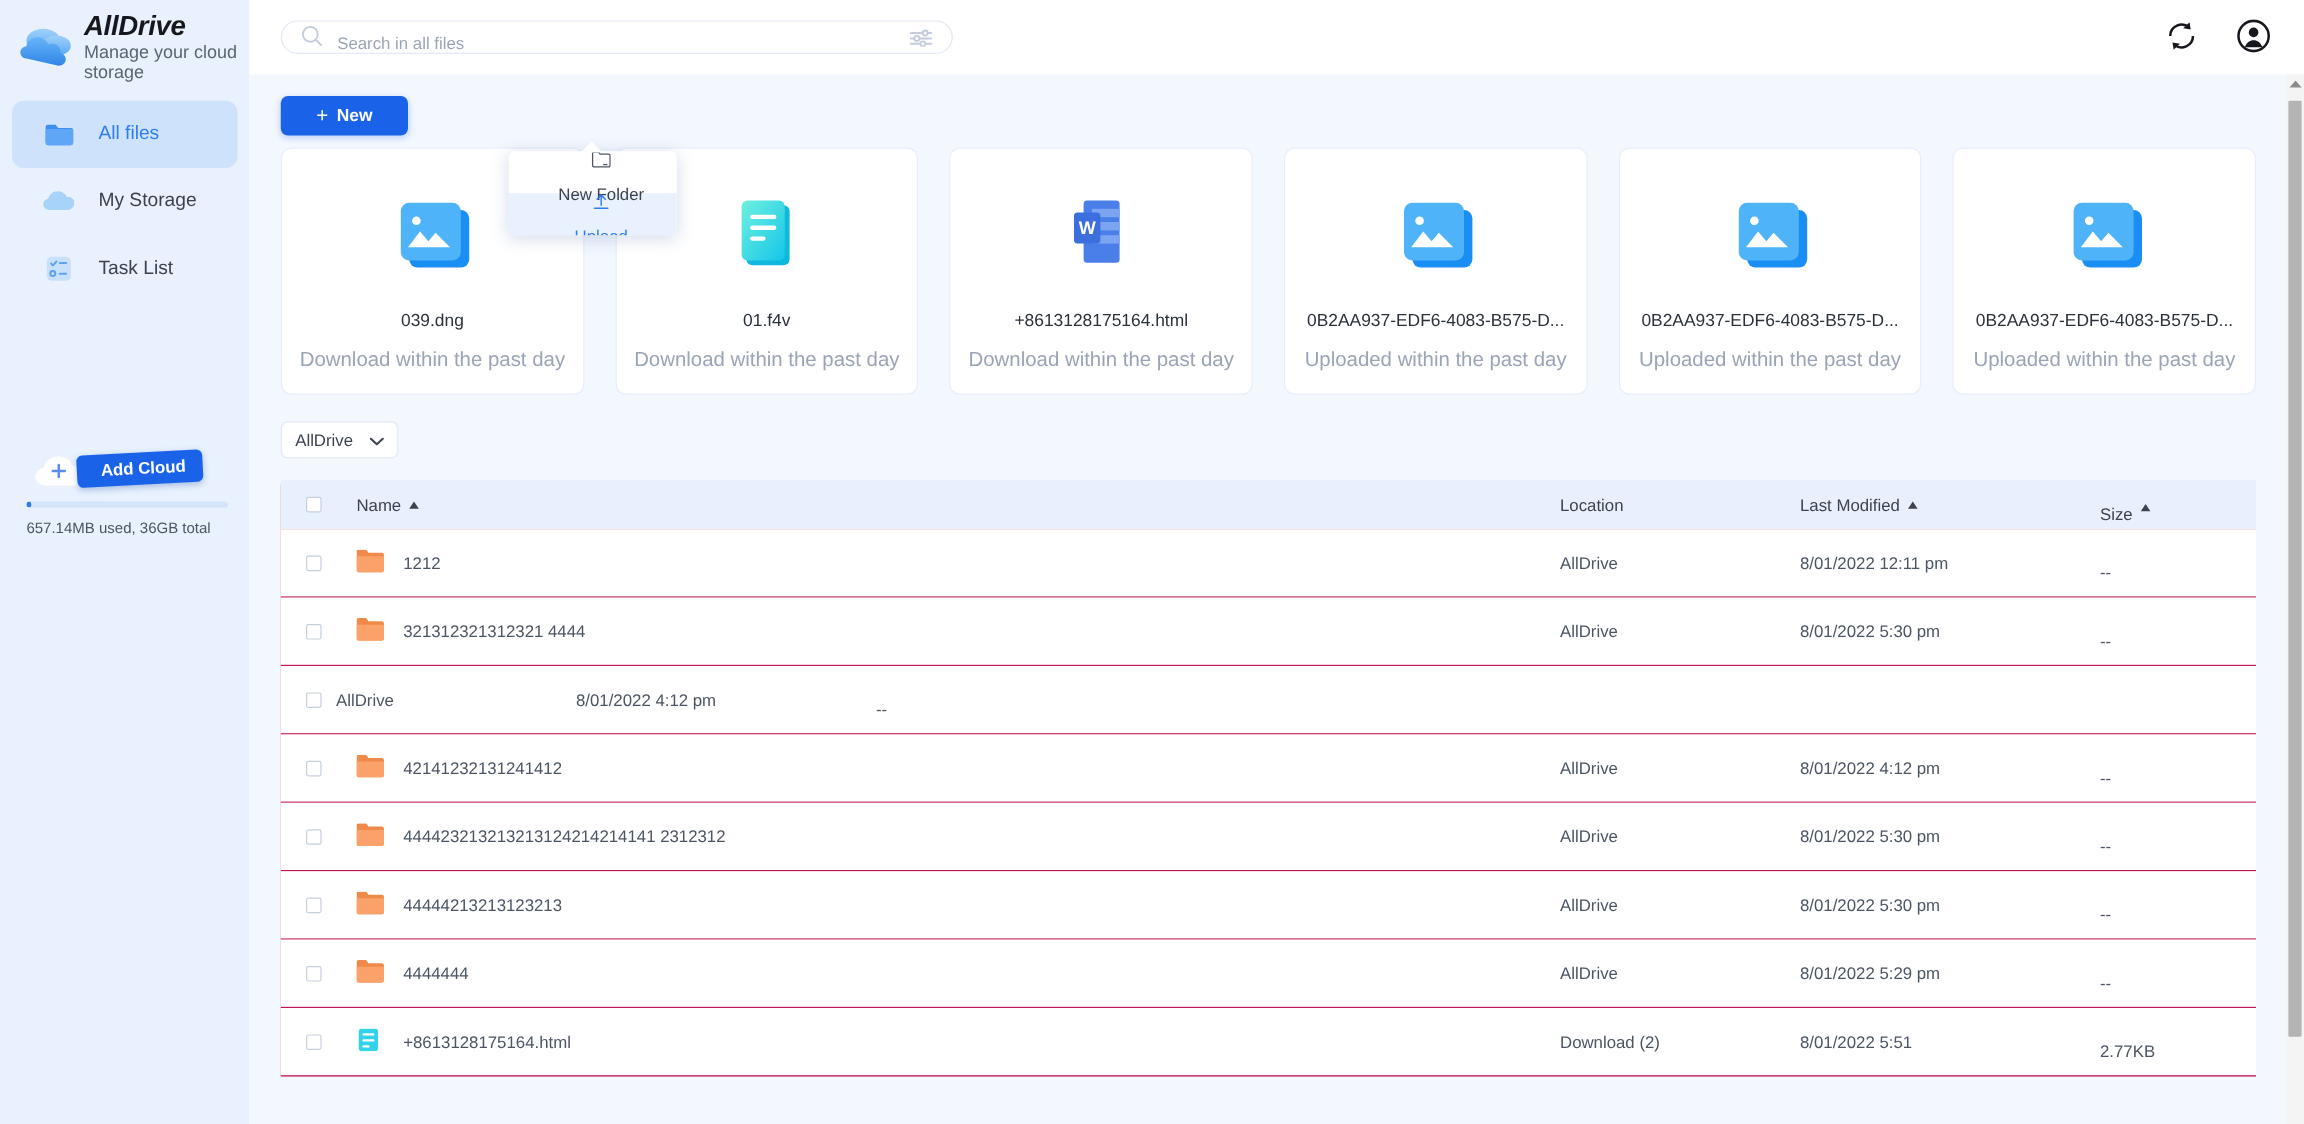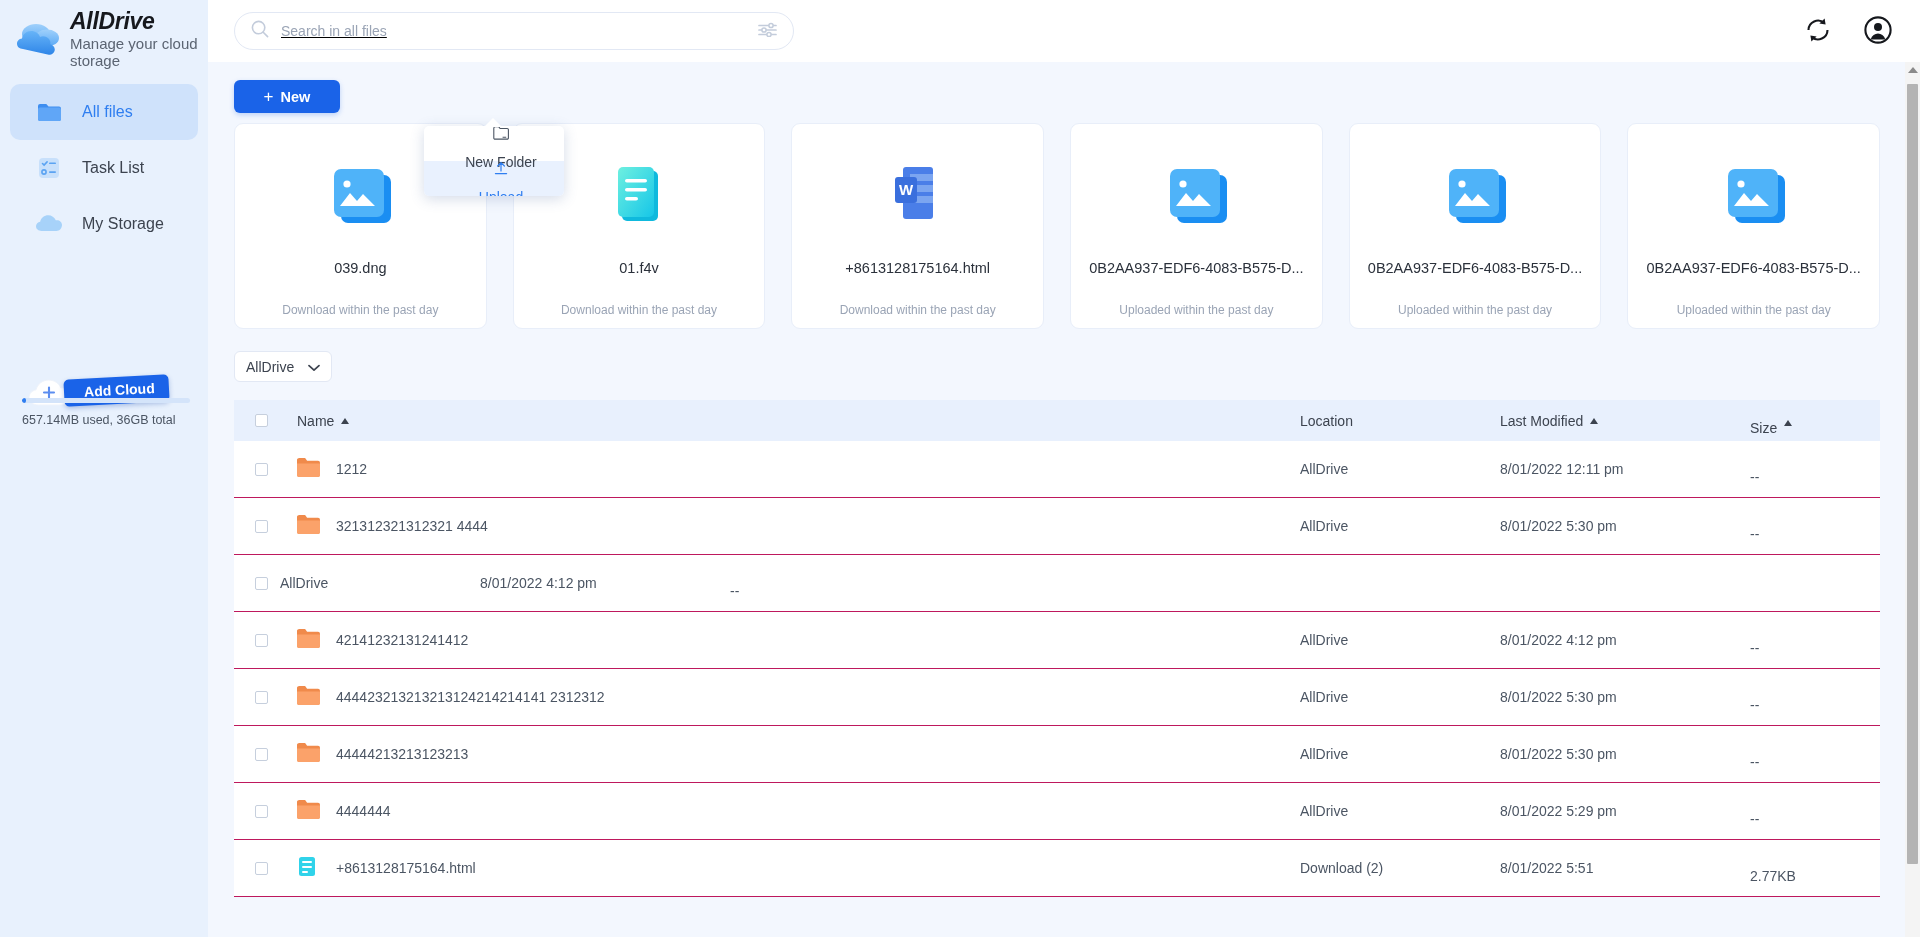--- a/index.html
+++ b/index.html
@@ -48,36 +48,36 @@
   .add-cloud-tag {
     position: absolute; left: 36px; top: 2px;
     background: #1a63e8; color: #fff;
     font-size: 14px; font-weight: bold;
     padding: 5px 14px 6px 20px;
     border-radius: 5px;
     transform: rotate(-3deg);
     white-space: nowrap;
     box-shadow: 0 2px 5px rgba(20,70,170,.3);
   }
-  .storage-block { position: absolute; left: 22px; top: 398px; width: 168px; }
+  .storage-block { position: absolute; left: 22px; top: 418px; width: 168px; }
   .storage-bar {
     height: 5px; background: #d4e4fa; border-radius: 3px; position: relative; overflow: hidden;
   }
   .storage-bar-fill { height: 5px; width: 4px; background: #2f7ef0; border-radius: 3px; }
   .storage-text { margin-top: 10px; font-size: 12.5px; color: #4b5563; white-space: nowrap; }
 
   
   .main { flex: 1; display: flex; flex-direction: column; background: #fff; position: relative; min-width:0; }
   .topbar {
     height: 62px; background: #fff; display: flex; align-items: center;
     padding: 0 26px 0 26px; flex: 0 0 62px;
   }
   .search-box {
-    width: 560px; height: 38px; border: 1px solid #e2e8f4; border-radius: 19px;
-    display: flex; align-items: center; padding: 0 16px; gap: 12px; background: #fff; text-decoration: underline;
+    width: 560px; height: 28px; border: 1px solid #e2e8f4; border-radius: 19px;
+    display: flex; align-items: flex-end; padding: 0 16px; gap: 12px; background: #fff;
   }
   .search-ph { flex: 1; font-size: 14px; color: #9aa4b5; }
   .top-right { margin-left: auto; display: flex; align-items: center; gap: 30px; }
   .top-icon { width: 30px; height: 30px; cursor: pointer; }
 
   .content {
     flex: 1; background: #f3f7fe; position: relative; overflow: hidden;
     padding: 0 0 0 0;
   }
   .content-inner { padding: 18px 40px 0 26px; }
@@ -114,21 +114,21 @@
     flex: 1 1 0; min-width: 0; height: 206px; background: #fff;
     border: 1px solid #e8eef9; border-radius: 9px;
     display: flex; flex-direction: column; align-items: center;
     padding-top: 28px; cursor: pointer;
   }
   .card-icon { height: 86px; display: flex; align-items: center; justify-content: center; }
   .card-name {
     margin-top: 22px; font-size: 14.5px; color: #2b313b; max-width: 88%;
     overflow: hidden; text-overflow: ellipsis; white-space: nowrap; text-align: center;
   }
-  .card-sub { margin-top: 27px; font-size: 12px; color: #9aa4b5; }
+  .card-sub { margin-top: 14px; font-size: 17px; color: #9aa4b5; }
 
   
   .filter-row { margin-top: 22px; }
   .filter-select {
     width: 98px; height: 31px; background: #fff; border: 1px solid #e2e8f4;
     border-radius: 6px; display: flex; align-items: center;
     justify-content: space-between; padding: 0 11px; font-size: 14px;
     color: #3c434f; cursor: pointer;
   }
 
@@ -210,38 +210,38 @@
           <svg width="25" height="21" viewBox="0 0 25 21">
             <path d="M1 4a2 2 0 012-2h6.3l2.2 2.6H22a2 2 0 012 2V17a2 2 0 01-2 2H3a2 2 0 01-2-2z" fill="#3e8ef0"></path>
             <path d="M1 7.5a2 2 0 012-2h19a2 2 0 012 2V17a2 2 0 01-2 2H3a2 2 0 01-2-2z" fill="#60a6f7"></path>
           </svg>
         </span>
         <span class="nav-label">All files</span>
       </div>
 
       <div class="nav-item">
         <span class="nav-icon">
+          <svg width="26" height="18" viewBox="0 0 26 18">
+            <path d="M5.5 16C2.5 16 0 14 0 11.3 0 9 1.8 7.1 4.2 6.7 5 3 8.3 0.3 12.2 0.3c3.4 0 6.4 2 7.6 5 0.4-0.1 0.8-0.1 1.2-0.1 2.8 0 5 2.1 5 4.8 0 3-2.4 6-5.6 6z" fill="#a7d2f9"></path>
+          </svg>
+        </span>
+        <span class="nav-label">My Storage</span>
+      </div>
+
+      <div class="nav-item">
+        <span class="nav-icon">
           <svg width="24" height="24" viewBox="0 0 24 24">
             <rect x="2" y="2" width="20" height="20" rx="4" fill="#c8e0fb"></rect>
             <path d="M5.5 7.5l1.6 1.6 3-3.2" stroke="#5ba3f2" stroke-width="1.6" fill="none" stroke-linecap="round"></path>
             <rect x="12" y="6.4" width="7" height="1.7" rx="0.85" fill="#5ba3f2"></rect>
             <circle cx="7" cy="16" r="2.1" fill="none" stroke="#5ba3f2" stroke-width="1.6"></circle>
             <rect x="12" y="15.2" width="7" height="1.7" rx="0.85" fill="#5ba3f2"></rect>
           </svg>
         </span>
         <span class="nav-label">Task List</span>
-      </div>
-
-      <div class="nav-item">
-        <span class="nav-icon">
-          <svg width="26" height="18" viewBox="0 0 26 18">
-            <path d="M5.5 16C2.5 16 0 14 0 11.3 0 9 1.8 7.1 4.2 6.7 5 3 8.3 0.3 12.2 0.3c3.4 0 6.4 2 7.6 5 0.4-0.1 0.8-0.1 1.2-0.1 2.8 0 5 2.1 5 4.8 0 3-2.4 6-5.6 6z" fill="#a7d2f9"></path>
-          </svg>
-        </span>
-        <span class="nav-label">My Storage</span>
       </div>
     </nav>
 
     <div class="add-cloud-wrap">
       <span class="add-cloud-btn">
         <svg width="46" height="34" viewBox="0 0 46 34">
           <path d="M10 30C5 30 1 26.8 1 22.4c0-3.8 3-7 7-7.6C9.3 9.2 14.5 5 20.8 5c5.4 0 10.1 3.2 12 7.9 0.6-0.1 1.2-0.2 1.9-0.2 4.4 0 8 3.3 8 7.5 0 4.7-3.9 9.8-8.8 9.8z" fill="#ffffff" stroke="#eef3fb" stroke-width="1"></path>
           <path d="M21 12.5v10M16 17.5h10" stroke="#5b8df0" stroke-width="2.1" stroke-linecap="round"></path>
         </svg>
       </span>

